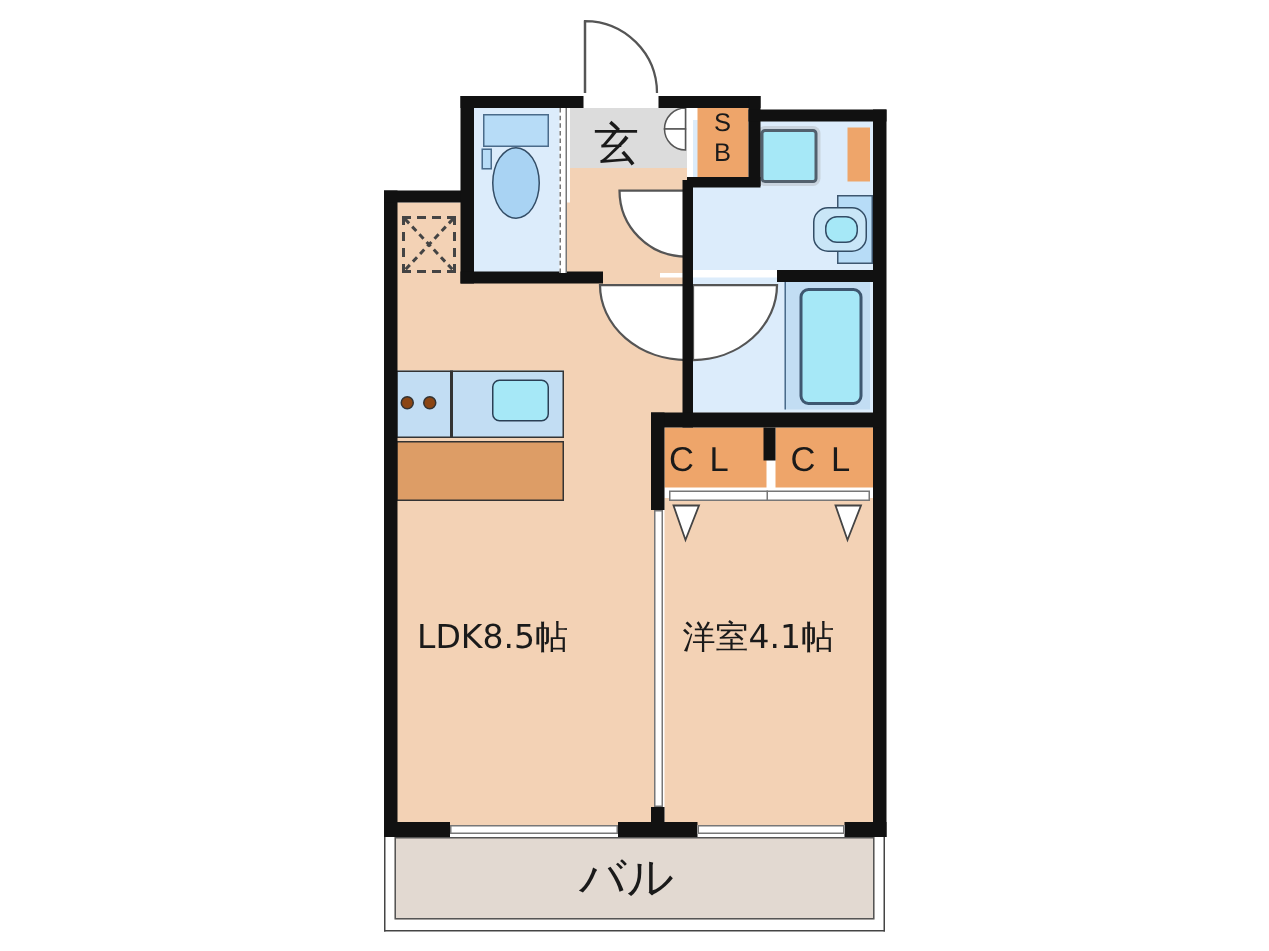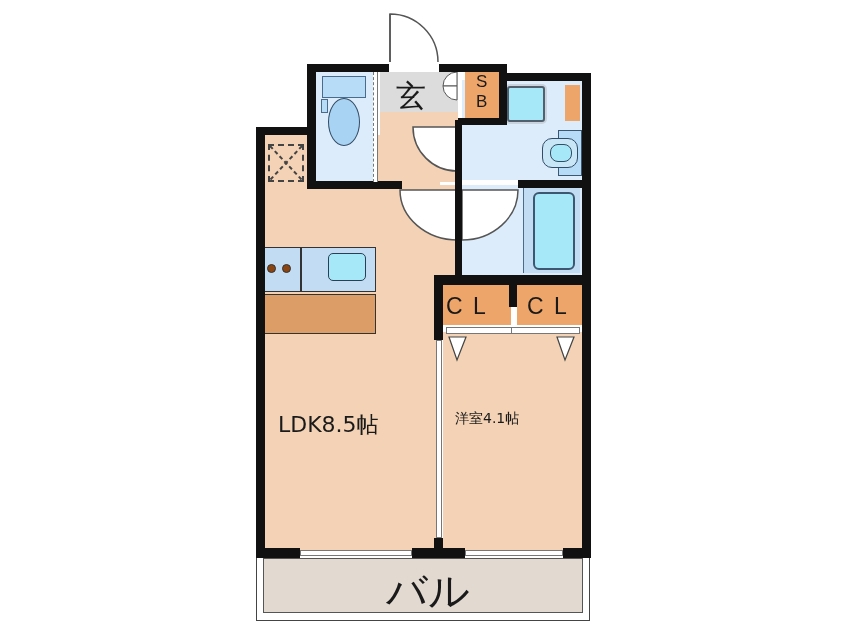--- a/index.html
+++ b/index.html
@@ -101,14 +101,14 @@
 
 <div class="abs" style="left:300px;top:550px;width:112px;height:6px;background:#ffffff;border:1px solid #777;"></div>
 <div class="abs" style="left:465px;top:550px;width:98px;height:6px;background:#ffffff;border:1px solid #777;"></div>
 
 <div class="label" style="left:396px;top:76px;font-size:30px;font-family:'DejaVu Sans',sans-serif;">玄</div>
 <div class="label" style="left:476px;top:72px;font-size:17px;">S</div>
 <div class="label" style="left:476px;top:92px;font-size:17px;">B</div>
 <div class="label" style="left:446px;top:293px;font-size:23px;letter-spacing:2px;">C L</div>
 <div class="label" style="left:527px;top:293px;font-size:23px;letter-spacing:2px;">C L</div>
 <div class="label" style="left:278px;top:410px;font-size:22px;font-family:'DejaVu Sans',sans-serif;">LDK8.5帖</div>
-<div class="label" style="left:455px;top:410px;font-size:14px;font-family:'DejaVu Sans',sans-serif;">洋室4.1帖</div>
-<div class="label" style="left:386px;top:564px;font-size:41px;font-family:'DejaVu Sans',sans-serif;">バル</div>
+<div class="label" style="left:455px;top:410px;font-size:22px;font-family:'DejaVu Sans',sans-serif;">洋室4.1帖</div>
+<div class="label" style="left:386px;top:564px;font-size:31px;font-family:'DejaVu Sans',sans-serif;">バル</div>
 
 </body></html>

